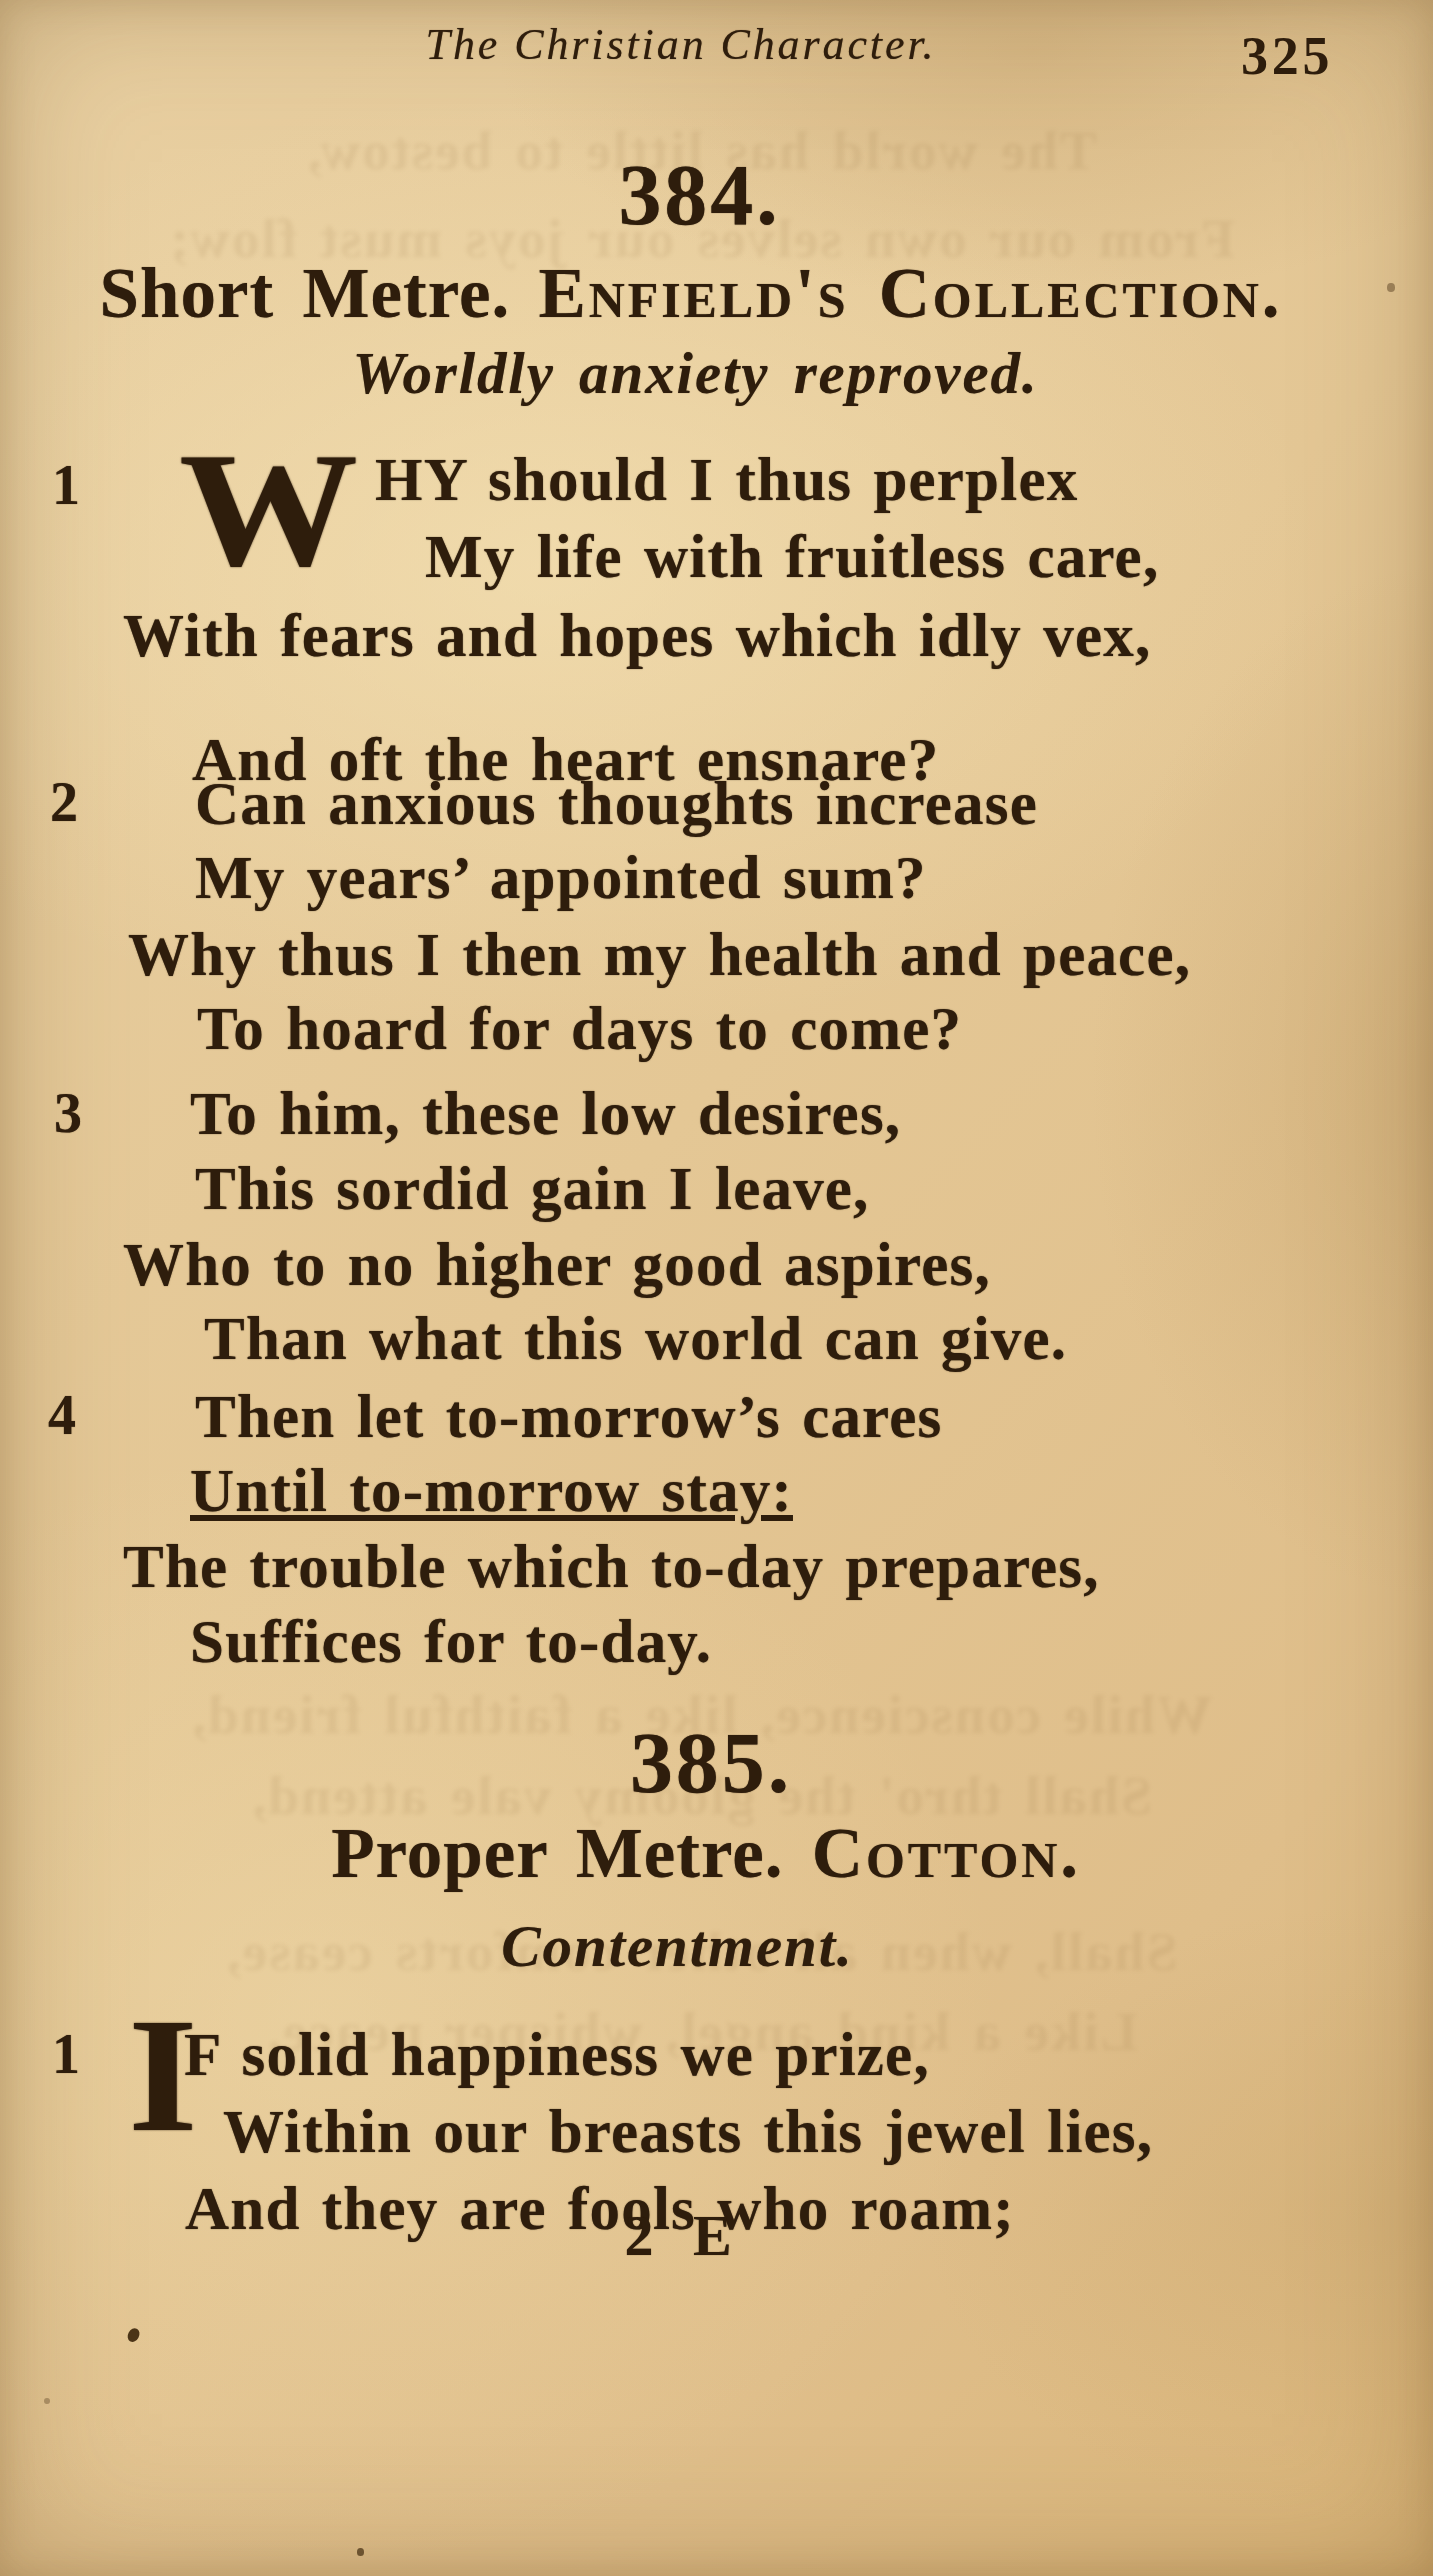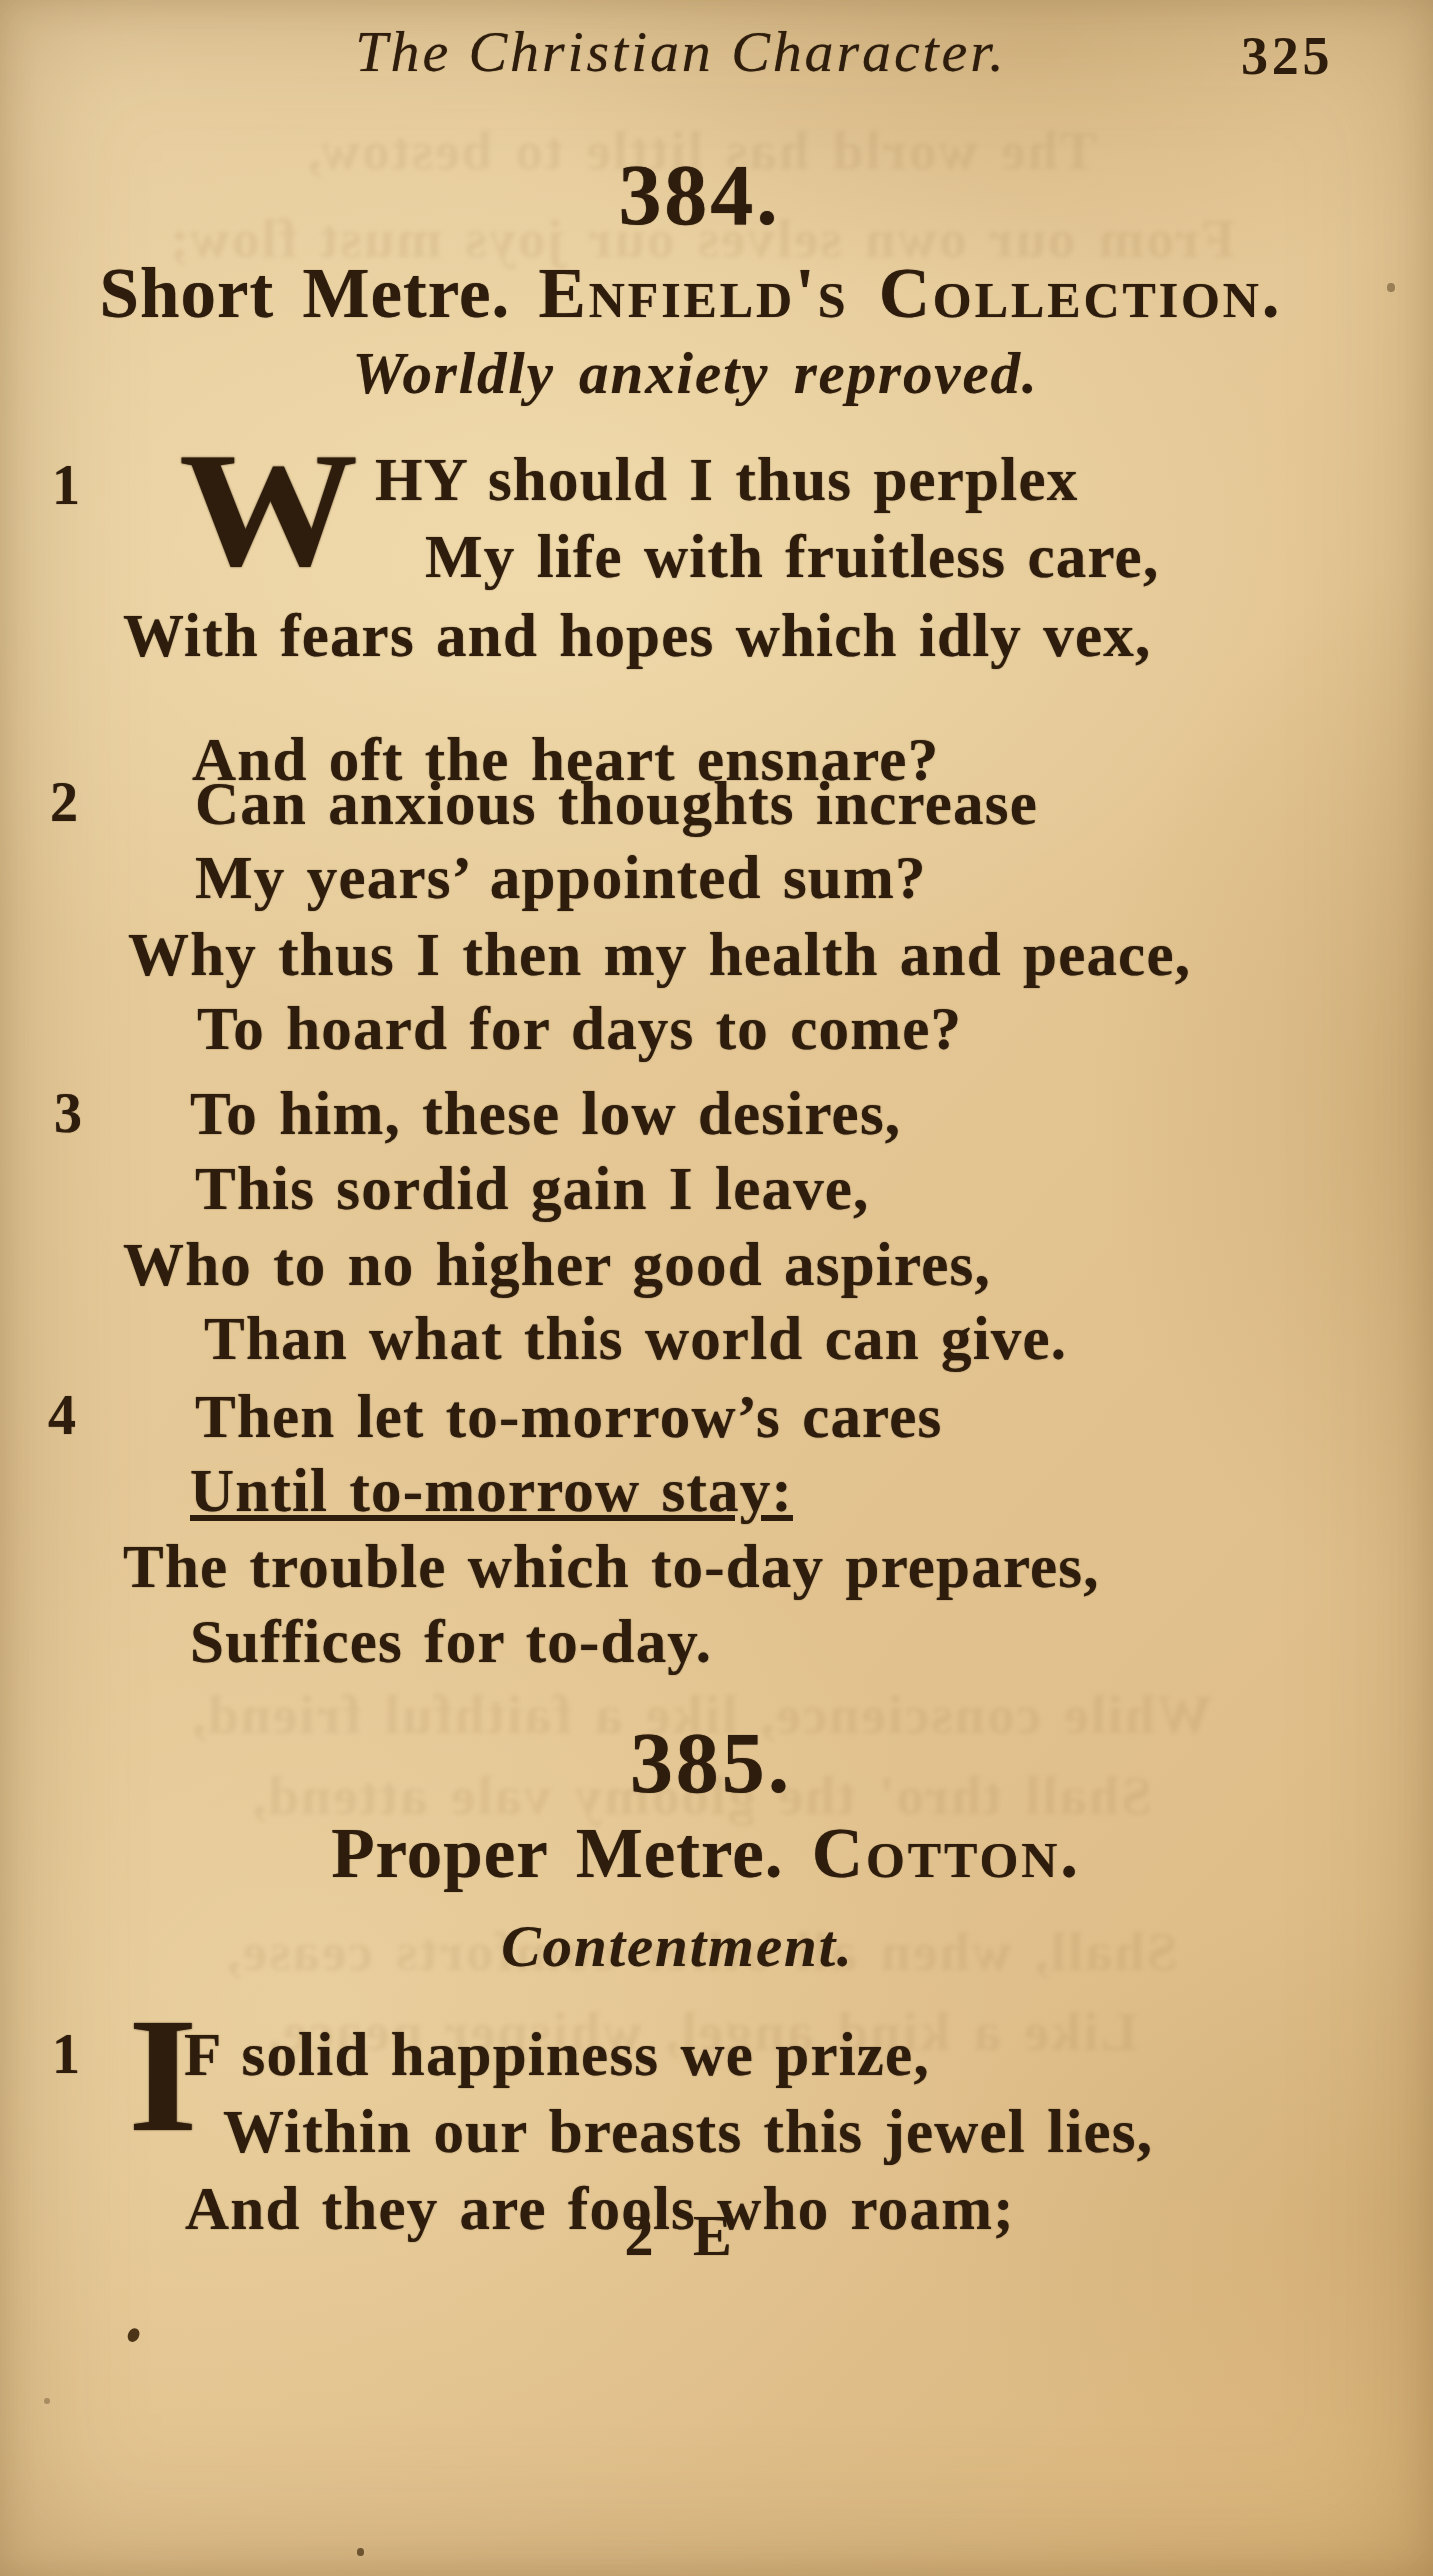--- a/index.html
+++ b/index.html
@@ -12,21 +12,21 @@
       radial-gradient(596px 865px at 101% 42%, rgba(188,152,97,0.38), transparent 60%),
       radial-gradient(730px 500px at 96% 86%, rgba(196,160,104,0.30), transparent 62%),
       radial-gradient(1201px 730px at 38% 22%, rgba(248,231,186,0.55), transparent 65%),
       radial-gradient(1057px 865px at 22% 78%, rgba(243,224,176,0.40), transparent 65%),
       linear-gradient(133deg,#e9d0a2 0%,#e4c795 45%,#dfbe8a 78%,#dab579 100%);
     box-shadow:inset 0 0 135px rgba(118,84,38,0.34), inset 0 0 35px rgba(118,84,38,0.22);
   }
   .abs{position:absolute;white-space:nowrap;line-height:1;}
   .center{left:0;text-align:center;}
   
-  .head-title{top:23px;width:1362px;font-style:italic;font-size:58px;letter-spacing:2.9px;
+  .head-title{top:23px;width:1362px;font-style:italic;font-size:44px;letter-spacing:2.9px;
     text-shadow:0 0 1px rgba(46,29,12,0.65);}
   .page-num{top:29px;left:1241px;font-size:54px;font-weight:700;letter-spacing:3.8px;}
   
   .hymn-num{font-size:86px;font-weight:700;letter-spacing:2.9px;text-shadow:0 0 1px rgba(46,29,12,0.8);}
   .metre{font-size:71px;font-weight:700;letter-spacing:1px;word-spacing:9.6px;
     text-shadow:0 0 1px rgba(46,29,12,0.7);}
   .sc{font-variant:small-caps;letter-spacing:2.9px;}
   .subtitle{font-style:italic;font-weight:700;font-size:59px;letter-spacing:1.9px;word-spacing:7.7px;
     text-shadow:0 0 1px rgba(46,29,12,0.55);}
   

